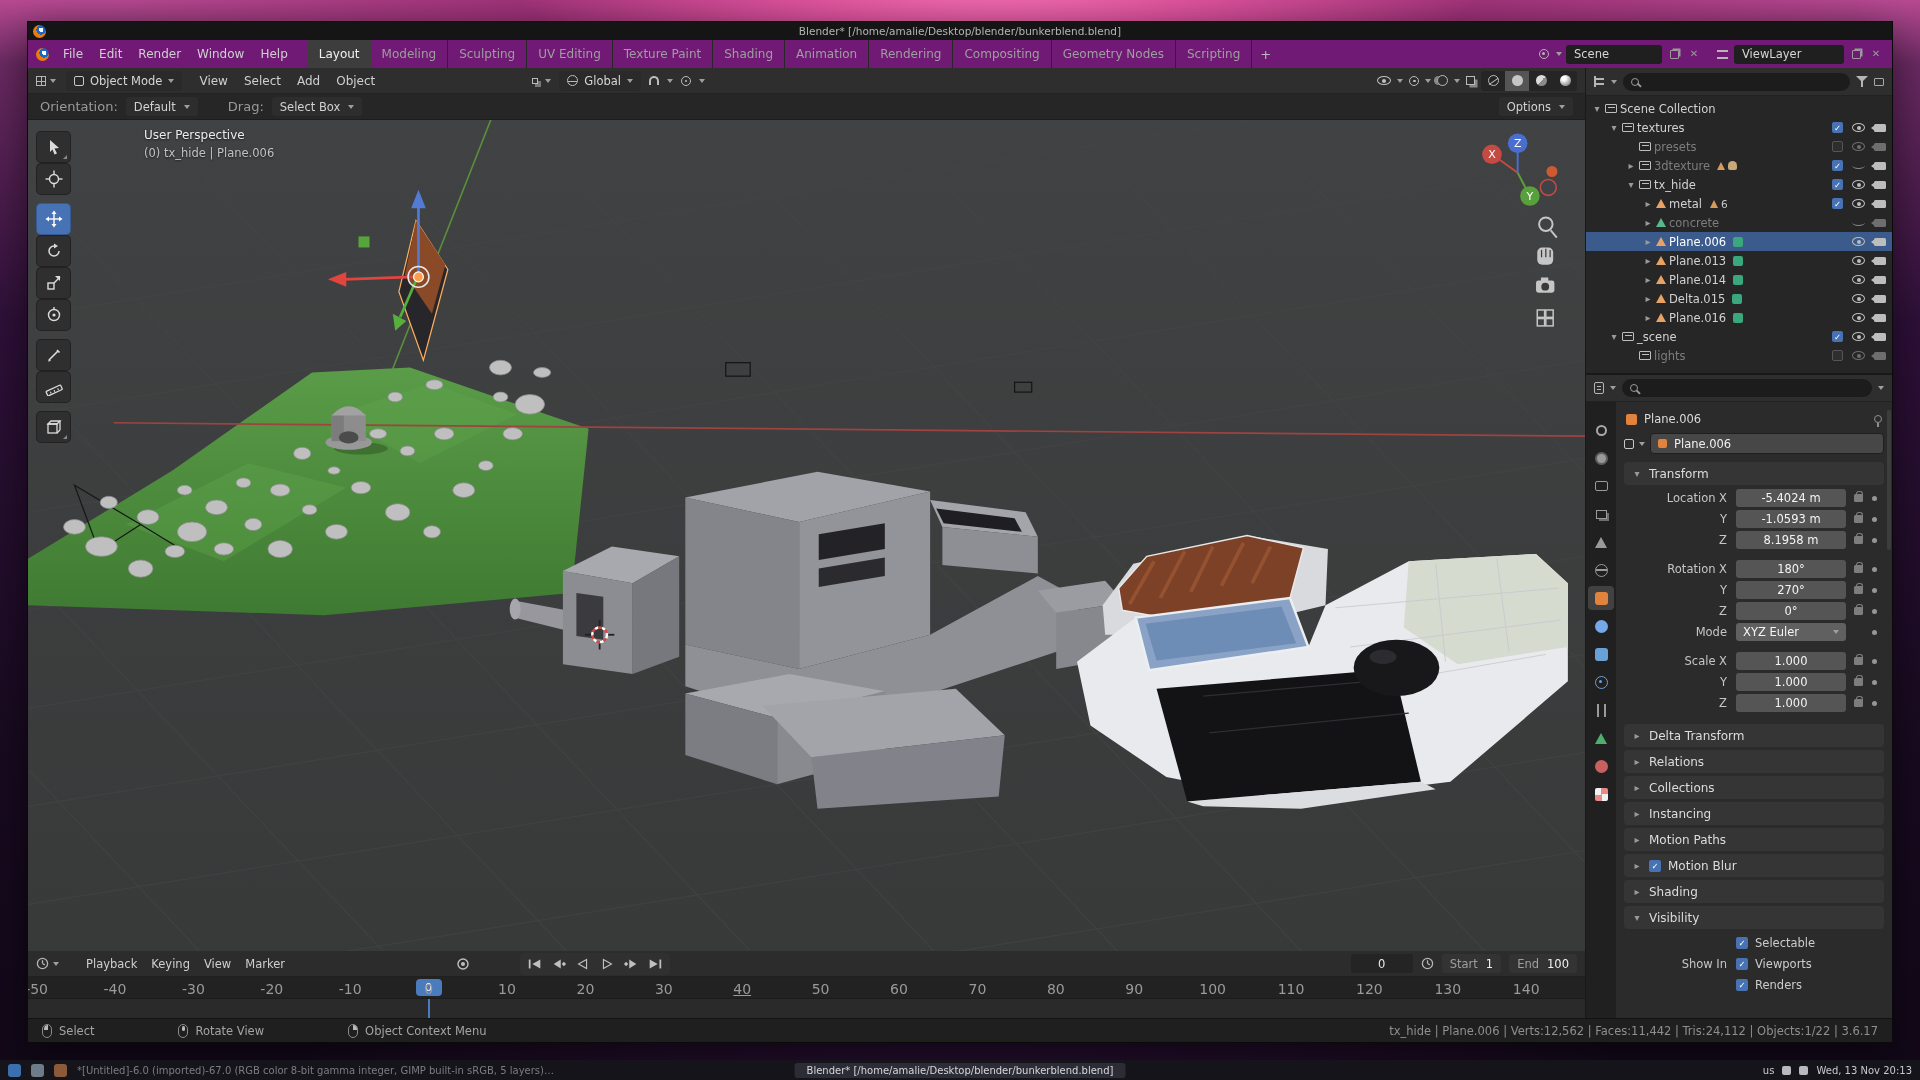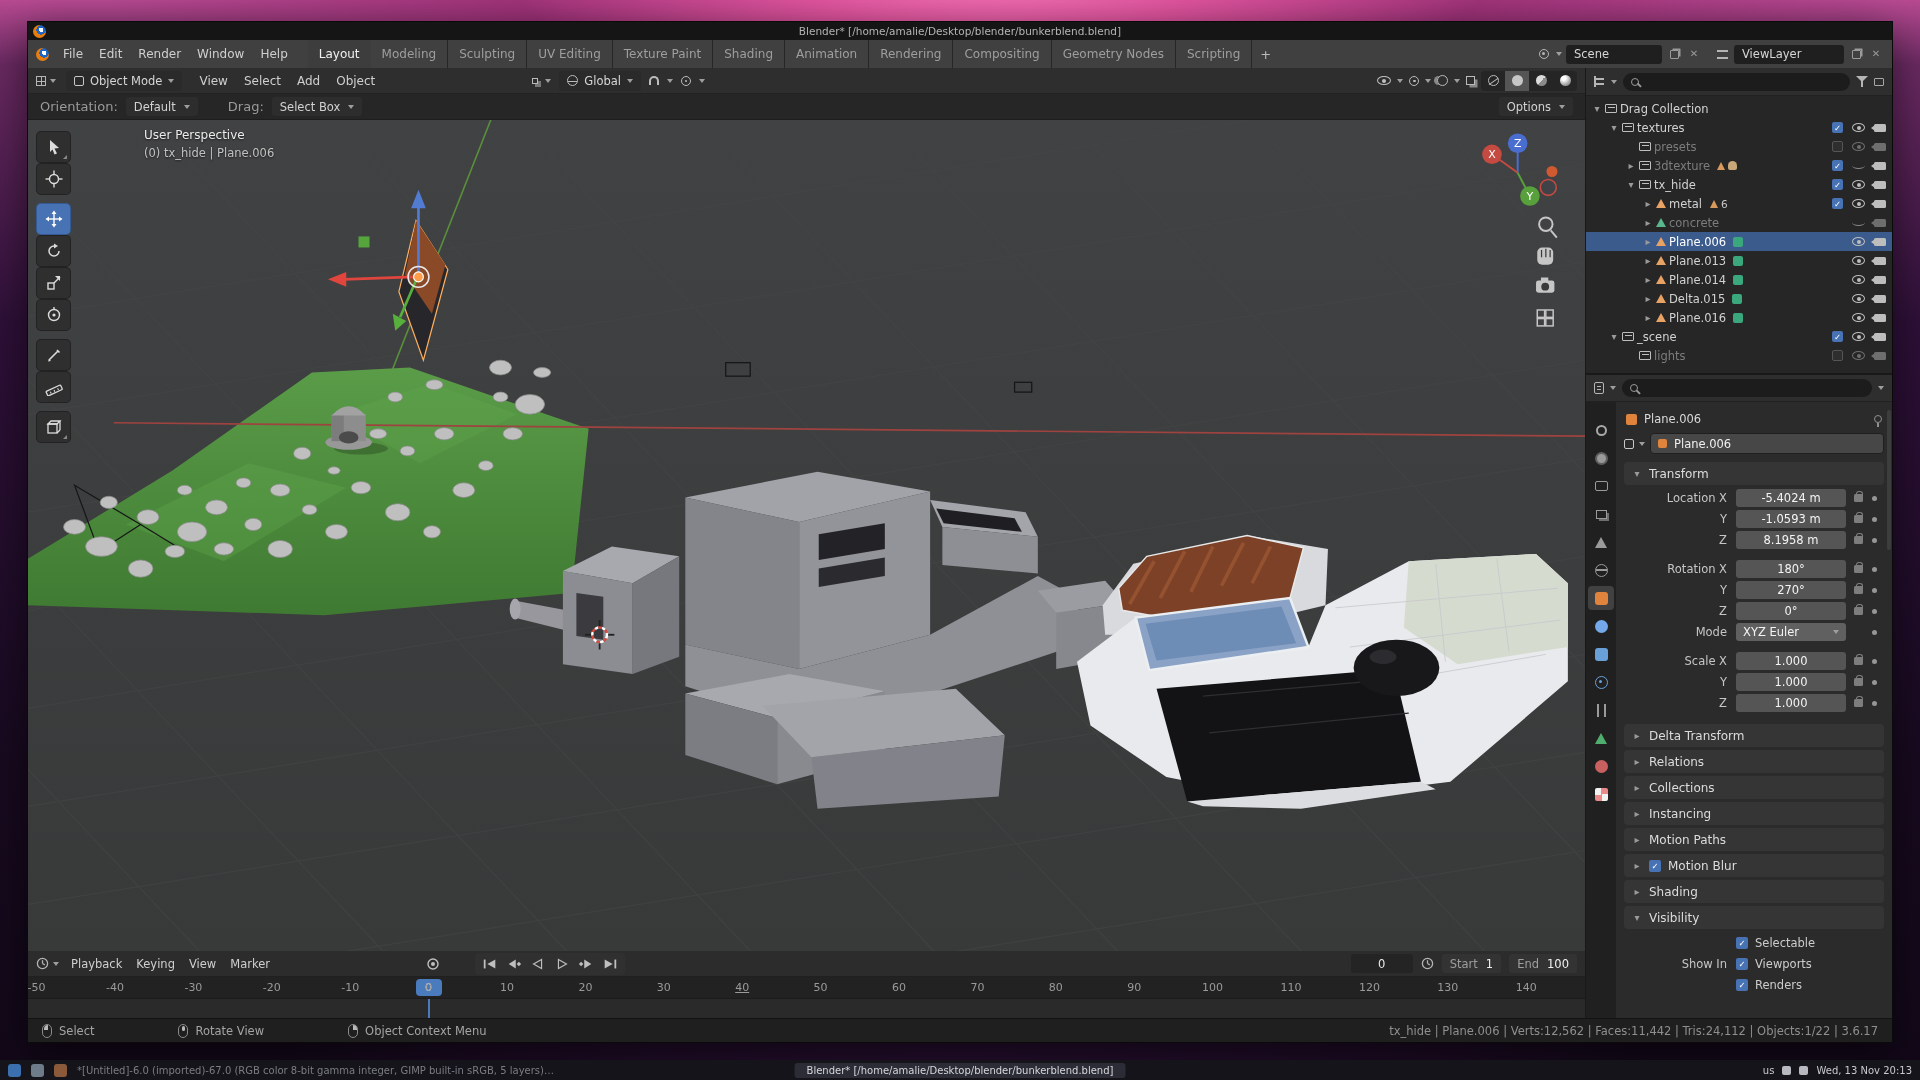--- a/index.html
+++ b/index.html
@@ -16,21 +16,21 @@
 
   
   .bwin { position:absolute; left:28px; top:22px; width:1864px; height:1020px; display:flex; flex-direction:column;
           background:#2b2b2b; box-shadow:0 0 0 1px #0a0a0a, 0 10px 40px rgba(0,0,0,.55); }
   .titlebar { height:18px; background:#151515; display:flex; align-items:center; justify-content:center; font-size:10.5px; color:#b4b4b4; position:relative; flex:none; }
   .blogo { width:13px; height:13px; border-radius:50%; flex:none;
            background: radial-gradient(circle at 62% 38%, #ffffff 0 2.2px, #1f65c4 2.2px 4.6px, #e87d0d 4.8px 100%); }
   .titlebar .blogo { position:absolute; left:5px; top:2.5px; }
 
   
-  .menubar { height:28px; background:#404040; display:flex; align-items:center; padding:0 8px; flex:none; }
+  .menubar { height:28px; background:#701a75; display:flex; align-items:center; padding:0 8px; flex:none; }
   .mb-menus { display:flex; align-items:center; margin-left:6px; }
   .menu-item { padding:3px 8px; font-size:12px; color:#cfcfcf; border-radius:3px; }
   .ws-tabs { display:flex; align-items:center; margin-left:12px; }
   .ws-tab { padding:20px 11px; font-size:12px; color:#9e9e9e; border-right:1px solid #262626; white-space:nowrap; }
   .ws-tab.active { background:#3d3d3e; color:#f0f0f0; border-radius:4px; border-right:none; }
   .ws-plus { padding:2px 8px; color:#bbb; font-size:13px; }
   .mb-right { margin-left:auto; display:flex; align-items:center; gap:4px; }
   .field-dark { background:#1f1f1f; border-radius:3px; height:19px; display:flex; align-items:center; gap:6px; padding:0 8px; font-size:11.5px; color:#d6d6d6; }
   .sbtn { width:16px; height:16px; border-radius:3px; display:flex; align-items:center; justify-content:center; color:#9a9a9a; font-size:10px; }
   .ic-sceneball { width:10px; height:10px; border:1.3px solid #b5b5b5; border-radius:50%; position:relative; }
@@ -88,32 +88,32 @@
 
   
   .vtoolbar { position:absolute; left:9px; top:12px; display:flex; flex-direction:column; gap:2px; }
   .vtool { width:33px; height:30px; background:#2f2f2f; border-radius:4px; display:flex; align-items:center; justify-content:center; position:relative; box-shadow:0 0 0 1px #222; }
   .vtool.active { background:#4772b3; box-shadow:0 0 0 1px #365a93; }
   .vtool.gap { margin-top:8px; }
   .vtool.sub::after { content:""; position:absolute; right:3px; bottom:3px; border-left:4px solid transparent; border-bottom:4px solid #8a8a8a; }
 
   
   .timeline { height:67px; display:flex; flex-direction:column; background:#2b2b2b; flex:none; }
-  .tl-header { height:26px; display:flex; align-items:center; padding:0 8px; gap:5px; background:#2c2c2c; border-bottom:1px solid #202020; }
+  .tl-header { height:26px; display:flex; align-items:center; padding:0 8px; gap:20px; background:#2c2c2c; border-bottom:1px solid #202020; }
   .tl-menus { display:flex; align-items:center; }
   .tl-menus .menu-item { padding:3px 7px; font-size:11.5px; }
   .transport { display:flex; align-items:center; gap:2px; background:#303030; border-radius:4px; padding:2px 4px; margin-left:26px; }
   .tbtn { width:22px; height:18px; display:flex; align-items:center; justify-content:center; border-radius:3px; }
   .autokey { margin-left:140px; display:flex; align-items:center; }
   .tl-right { margin-left:auto; display:flex; align-items:center; gap:8px; }
   .numfield { background:#242424; border-radius:3px; height:19px; min-width:62px; display:flex; align-items:center; justify-content:center; font-size:11.5px; color:#e8e8e8; }
   .rangepill { background:#333333; border-radius:3px; height:19px; display:flex; align-items:center; gap:8px; padding:0 8px; font-size:11.5px; }
   .rangepill .rl { color:#9e9e9e; } .rangepill .rv { color:#f0f0f0; }
   .tl-ruler { height:22px; position:relative; background:#222222; border-bottom:1px solid #1b1b1b; overflow:hidden; }
-  .rlabel { position:absolute; top:4px; transform:translateX(-50%); font-size:11px; color:#9a9a9a; }
+  .rlabel { position:absolute; top:4px; transform:translateX(-50%); font-size:14px; color:#9a9a9a; }
   .playhead { position:absolute; top:2px; height:17px; min-width:26px; background:#4a7bbd; border-radius:4px; color:#fff; font-size:11px; display:flex; align-items:center; justify-content:center; padding:0 7px; transform:translateX(-50%); }
   .tl-strip { height:19px; background:#2a2a2a; position:relative; overflow:hidden; }
   .playline { position:absolute; top:0; bottom:0; width:2px; background:#4a7bbd; }
 
   
   .statusbar { height:24px; background:#1f1f1f; border-top:1px solid #131313; display:flex; align-items:center; padding:0 14px; gap:84px; font-size:11.5px; color:#a4a4a4; flex:none; }
   .hint { display:flex; align-items:center; gap:7px; }
   .mouseic { width:10px; height:14px; border:1.2px solid #8a8a8a; border-radius:5px; position:relative; flex:none; }
   .mouseic::before { content:""; position:absolute; background:#b8b8b8; }
   .mb-left::before  { left:0.5px; top:0.5px; width:4px; height:5px; border-radius:4px 0 0 0; }
@@ -765,21 +765,21 @@
               <span class="mag"></span>
             </span>
           <span class="funnel"></span>
           <span class="ic-newcol"></span>
         </div>
         <div class="ol-body">
 
             <div class="ol-row" style="padding-left: 6px;">
               <span class="arrchar arr-down">▾</span>
               <span class="oi-col"></span>
-              <span class="ol-label">Drag Collection</span>
+              <span class="ol-label">Scene Collection</span>
 
               <span class="ol-spring"></span>
 
             </div>
 
             <div class="ol-row" style="padding-left: 23px;">
               <span class="arrchar arr-down">▾</span>
               <span class="oi-col"></span>
               <span class="ol-label">textures</span>
 

